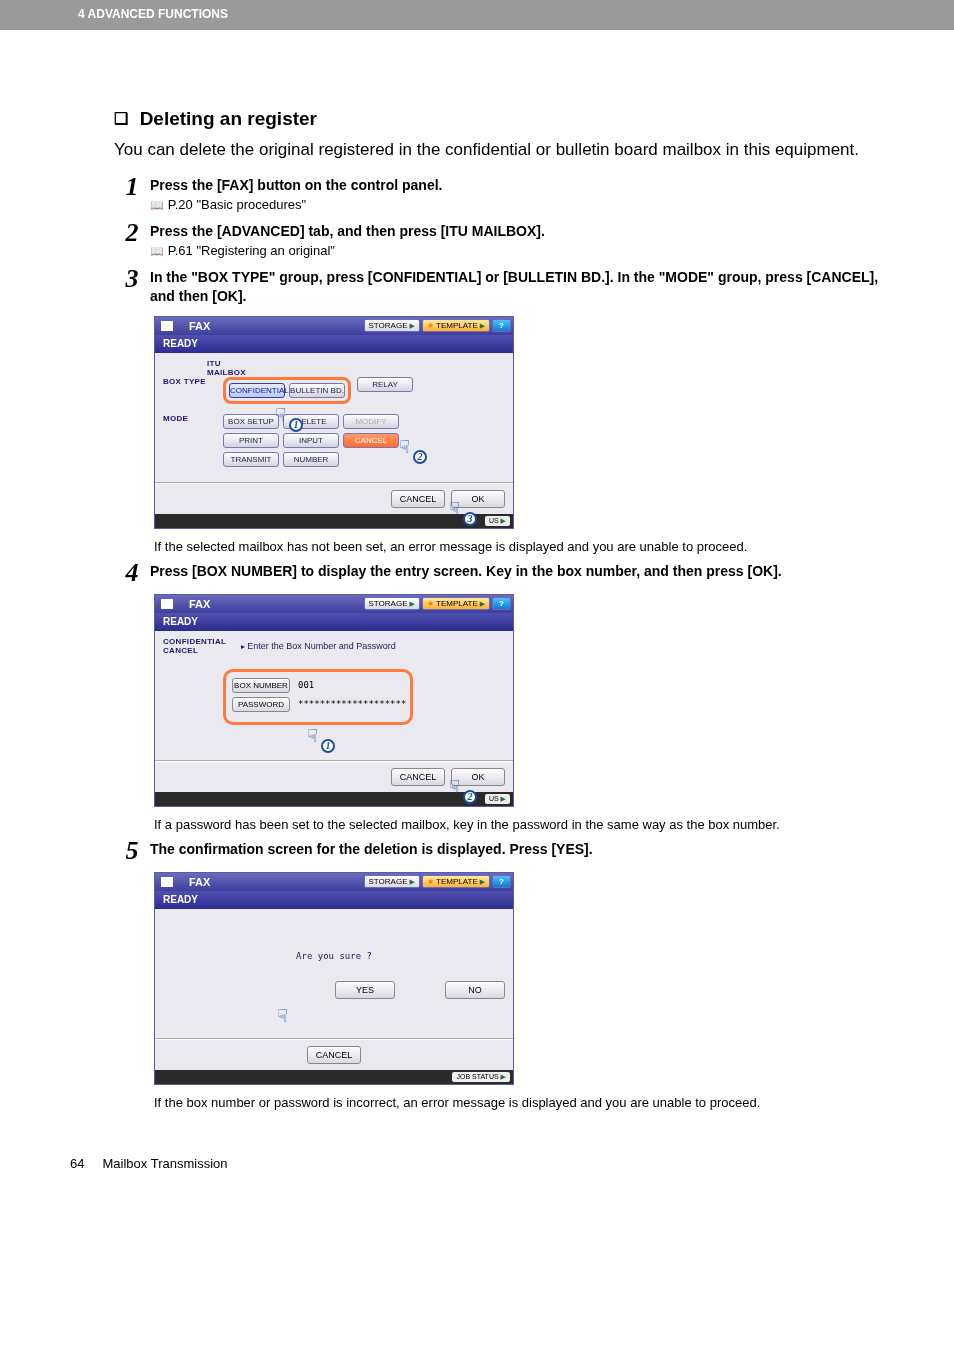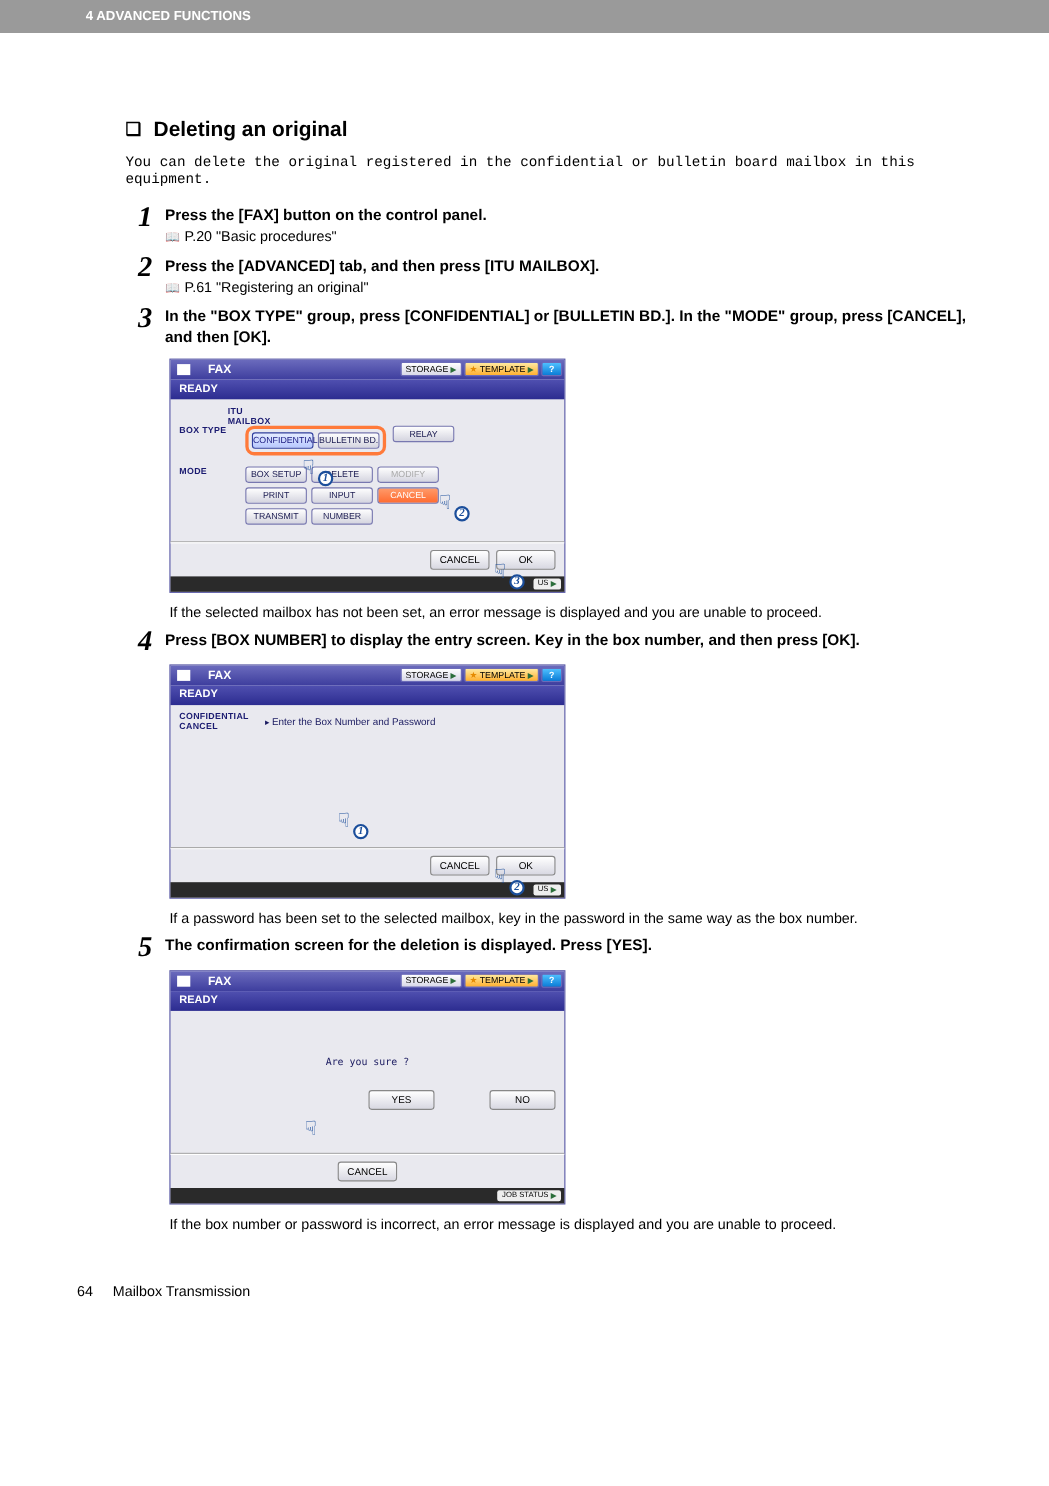--- a/index.html
+++ b/index.html
@@ -25,23 +25,22 @@
     font-weight: bold;
     font-size: 19px;
     margin-bottom: 10px;
   }
   .section-title .sq {
     font-size: 16px;
     vertical-align: 1px;
     margin-right: 6px;
   }
   .intro {
-    font-size: 13px;
+    font-size: 17px;
     margin: 8px 0 14px 0;
-    font-family: Liberation Mono, monospace;
   }
   .step-row {
     display: flex;
     align-items: flex-start;
     margin-top: 6px;
   }
   .step-num {
     font-family: "Times New Roman", serif;
     font-weight: bold;
     font-style: italic;
@@ -199,21 +198,21 @@
 <body>
 
 <div class="header-band">
   <span>4 ADVANCED FUNCTIONS</span>
 </div>
 
 <div class="content">
 
   <div class="section-title">
     <span class="sq">❑</span>
-    <span>Deleting an original</span>
+    <span>Deleting an register</span>
   </div>
 
   <p class="intro">You can delete the original registered in the confidential or bulletin board mailbox in this equipment.</p>
 
   <div class="step-row">
     <div class="step-num">1</div>
     <div class="step-body">
       <div class="step-instr">Press the [FAX] button on the control panel.</div>
       <div class="step-ref ref-icon">P.20 "Basic procedures"</div>
     </div>
@@ -347,20 +346,30 @@
       <div class="panel-body rel-wrap" style="padding-bottom:24px;">
         <div style="display:flex;">
           <div class="side-label-block">
             <div class="field-label" style="width:auto;display:block;">CONFIDENTIAL</div>
             <div class="field-label" style="width:auto;display:block;">CANCEL</div>
           </div>
           <div style="flex:1;">
             <div class="sub-prompt">Enter the Box Number and Password</div>
           </div>
         </div>
+        <div class="entry-block rel-wrap">
+          <div class="entry-row">
+            <div class="entry-btn">BOX NUMBER</div>
+            <div class="entry-val">001</div>
+          </div>
+          <div class="entry-row">
+            <div class="entry-btn">PASSWORD</div>
+            <div class="entry-val">********************</div>
+          </div>
+        </div>
         <div class="marker" style="left:152px; top:96px;">
           <div class="hand">☟</div>
           <div class="bubble">1</div>
         </div>
       </div>
       <div class="bottom-btn-row">
         <div class="soft-btn">CANCEL</div>
         <div class="soft-btn">OK</div>
       </div>
       <div class="status-bar rel-wrap">

